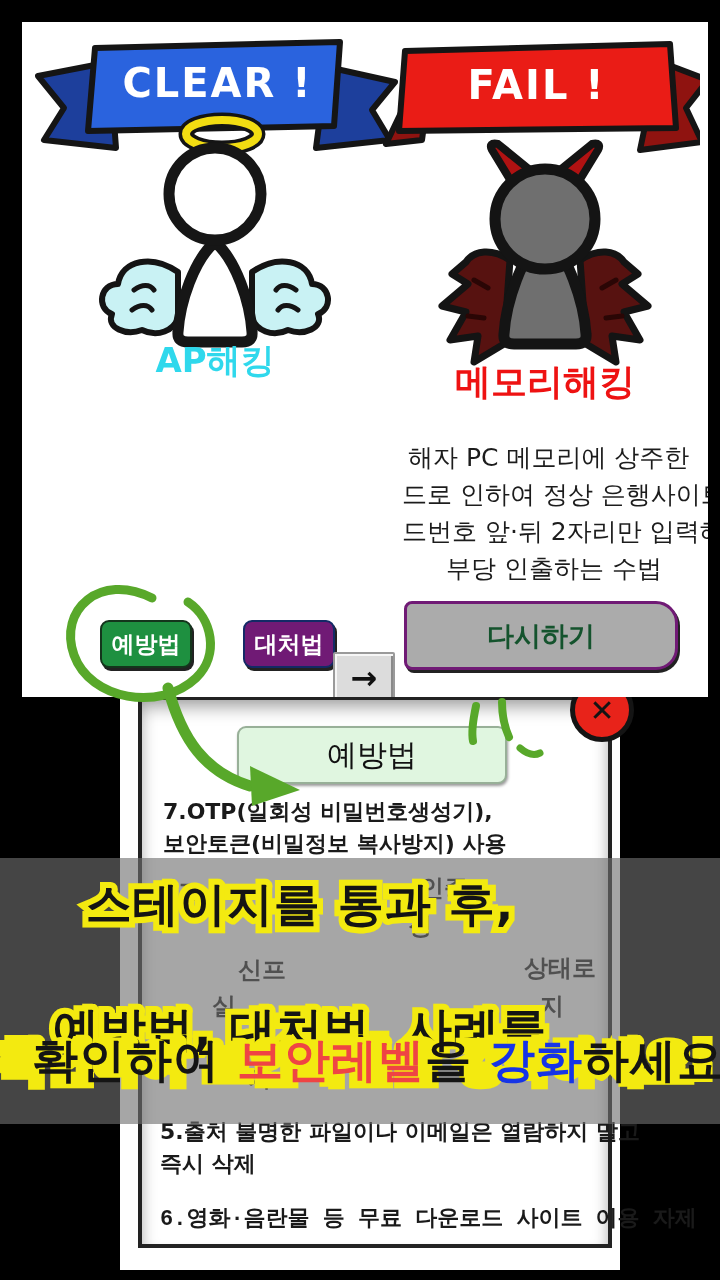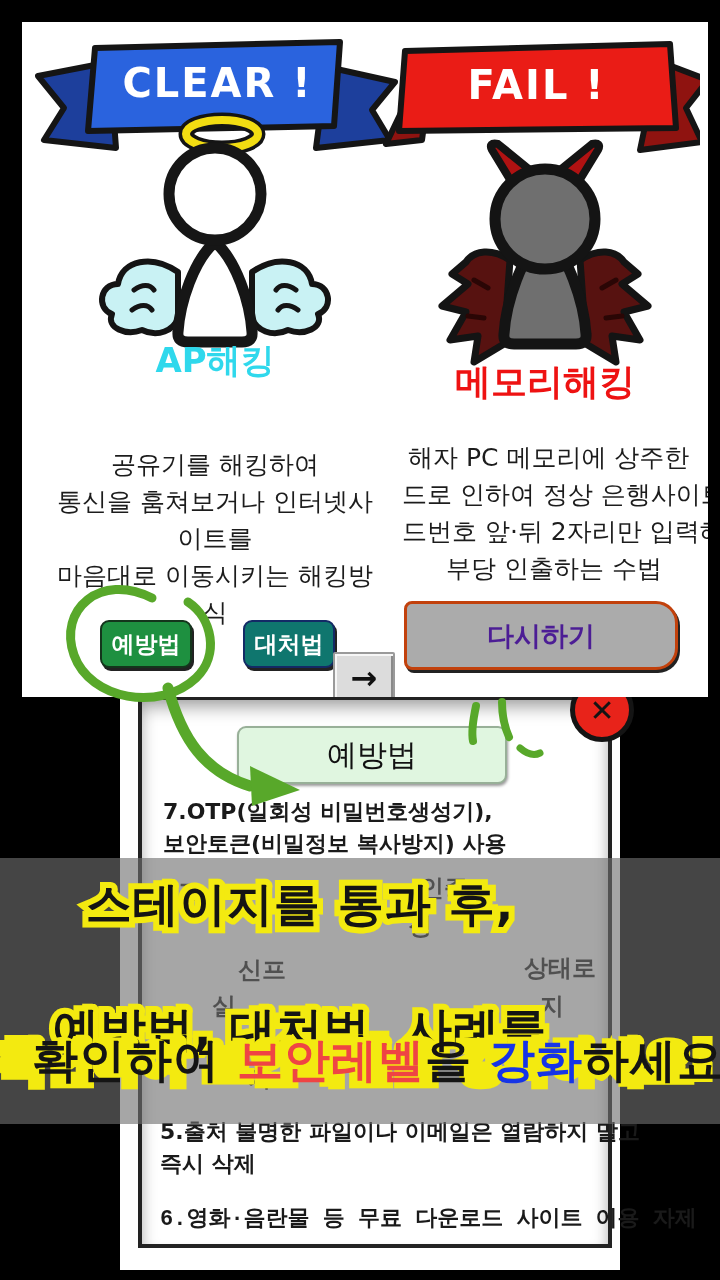--- a/index.html
+++ b/index.html
@@ -17,26 +17,26 @@
   .devil-label{left:403px;top:336px;width:240px;font-size:36px;color:#ee1212;}
   .desc{position:absolute;color:#1c1c1c;font-size:25px;font-weight:500;line-height:37px;}
   .desc-left{left:23px;top:424px;width:340px;text-align:center;}
   .desc-right{left:380px;top:417px;width:330px;text-align:left;white-space:nowrap;}
   .desc-right .ln:nth-child(1){margin-left:6px;}
   .desc-right .ln:nth-child(4){margin-left:44px;}
 
   .btn{position:absolute;display:flex;align-items:center;justify-content:center;
        color:#fff;font-size:23px;font-weight:700;border-radius:9px;box-shadow:2px 3px 0 #222;cursor:pointer;}
   .btn-prevent{left:78px;top:598px;width:88px;height:44px;background:#1e9040;border:2px solid #14351c;}
-  .btn-respond{left:221px;top:598px;width:88px;height:44px;background:#0f766e;border:2px solid #132a66;}
+  .btn-respond{left:221px;top:598px;width:88px;height:44px;background:#701a75;border:2px solid #132a66;}
   .btn-arrow{left:311px;top:630px;width:58px;height:48px;background:#dcdcdc;border:2px solid #9a9a9a;
              border-radius:2px;box-shadow:inset 2px 2px 0 #f6f6f6, inset -2px -2px 0 #8a8a8a;
              color:#111;font-size:32px;font-weight:900;}
-  .btn-retry{left:382px;top:579px;width:268px;height:63px;background:#ababab;border:3px solid #c2410c;
-             border-radius:8px 22px 22px 8px;color:#4c1d95;font-size:27px;}
+  .btn-retry{left:382px;top:579px;width:268px;height:63px;background:#ababab;border:3px solid #701a75;
+             border-radius:8px 22px 22px 8px;color:#14532d;font-size:27px;}
 
   
   .popup{left:120px;top:692px;width:500px;height:578px;background:#fff;z-index:1;}
   .popup-frame{position:absolute;left:18px;top:4px;width:466px;height:544px;border:4px solid #222;
                background:#fff;box-shadow:inset 0 16px 18px -10px #9a9a9a, inset 12px 0 16px -12px #c0c0c0,
                inset -12px 0 16px -12px #c0c0c0;}
   .popup-close{position:absolute;left:450px;top:-14px;width:54px;height:54px;border-radius:50%;
                background:#e8231a;border:5px solid #141414;display:flex;align-items:center;justify-content:center;
                color:#141414;font-size:30px;font-weight:900;cursor:pointer;}
   .popup-header{position:absolute;left:117px;top:34px;width:266px;height:54px;background:#e0f6e0;
@@ -149,25 +149,20 @@
         <circle cx="523" cy="197" r="50" fill="#6f6f6f" stroke="#141414" stroke-width="11"></circle>
       </g>
     </svg>
 
     <div class="banner-label" style="left:73px;top:30px;width:245px;">CLEAR !</div>
     <div class="banner-label" style="left:383px;top:32px;width:263px;">FAIL !</div>
 
     <div class="char-label angel-label">AP해킹</div>
     <div class="char-label devil-label">메모리해킹</div>
 
-    <div class="desc desc-left">
-      <div class="ln">공유기를 해킹하여</div>
-      <div class="ln">통신을 훔쳐보거나 인터넷사이트를</div>
-      <div class="ln">마음대로 이동시키는 해킹방식</div>
-    </div>
     <div class="desc desc-right">
       <div class="ln">해자 PC 메모리에 상주한</div>
       <div class="ln">드로 인하여 정상 은행사이트에서</div>
       <div class="ln">드번호 앞·뒤 2자리만 입력해도</div>
       <div class="ln">부당 인출하는 수법</div>
     </div>
 
     <div class="btn btn-prevent">
       <span>예방법</span>
     </div>

